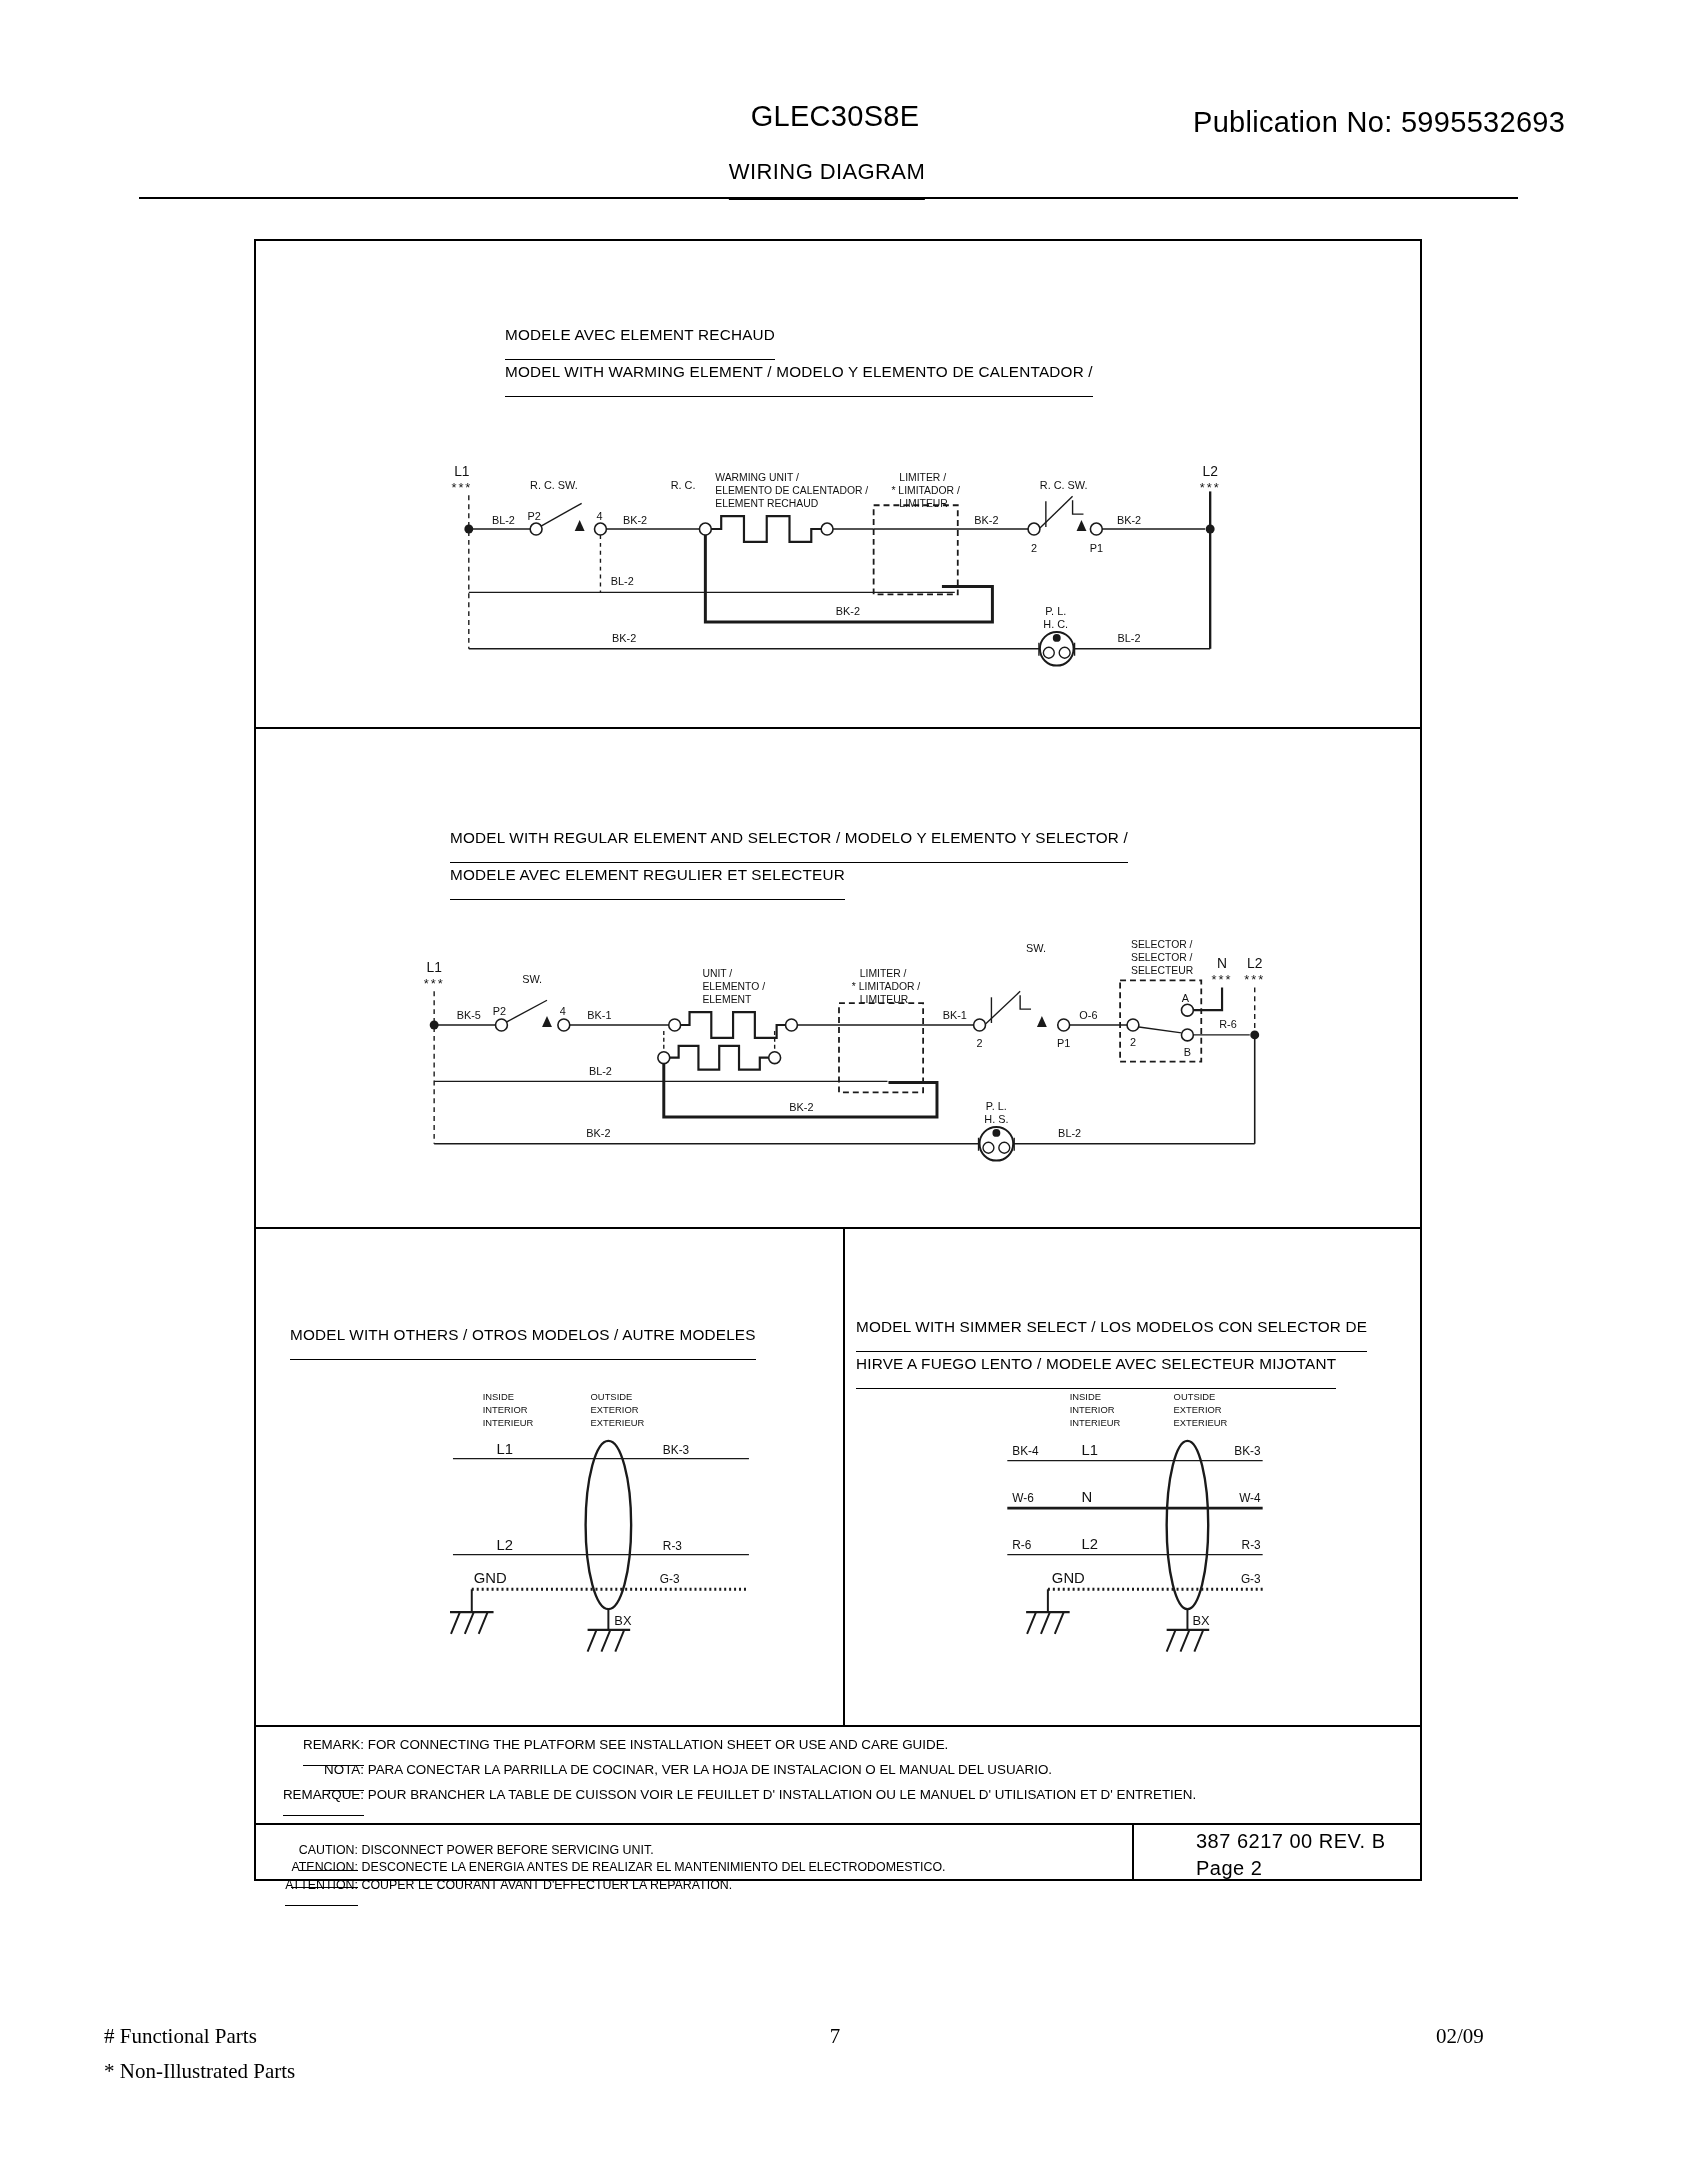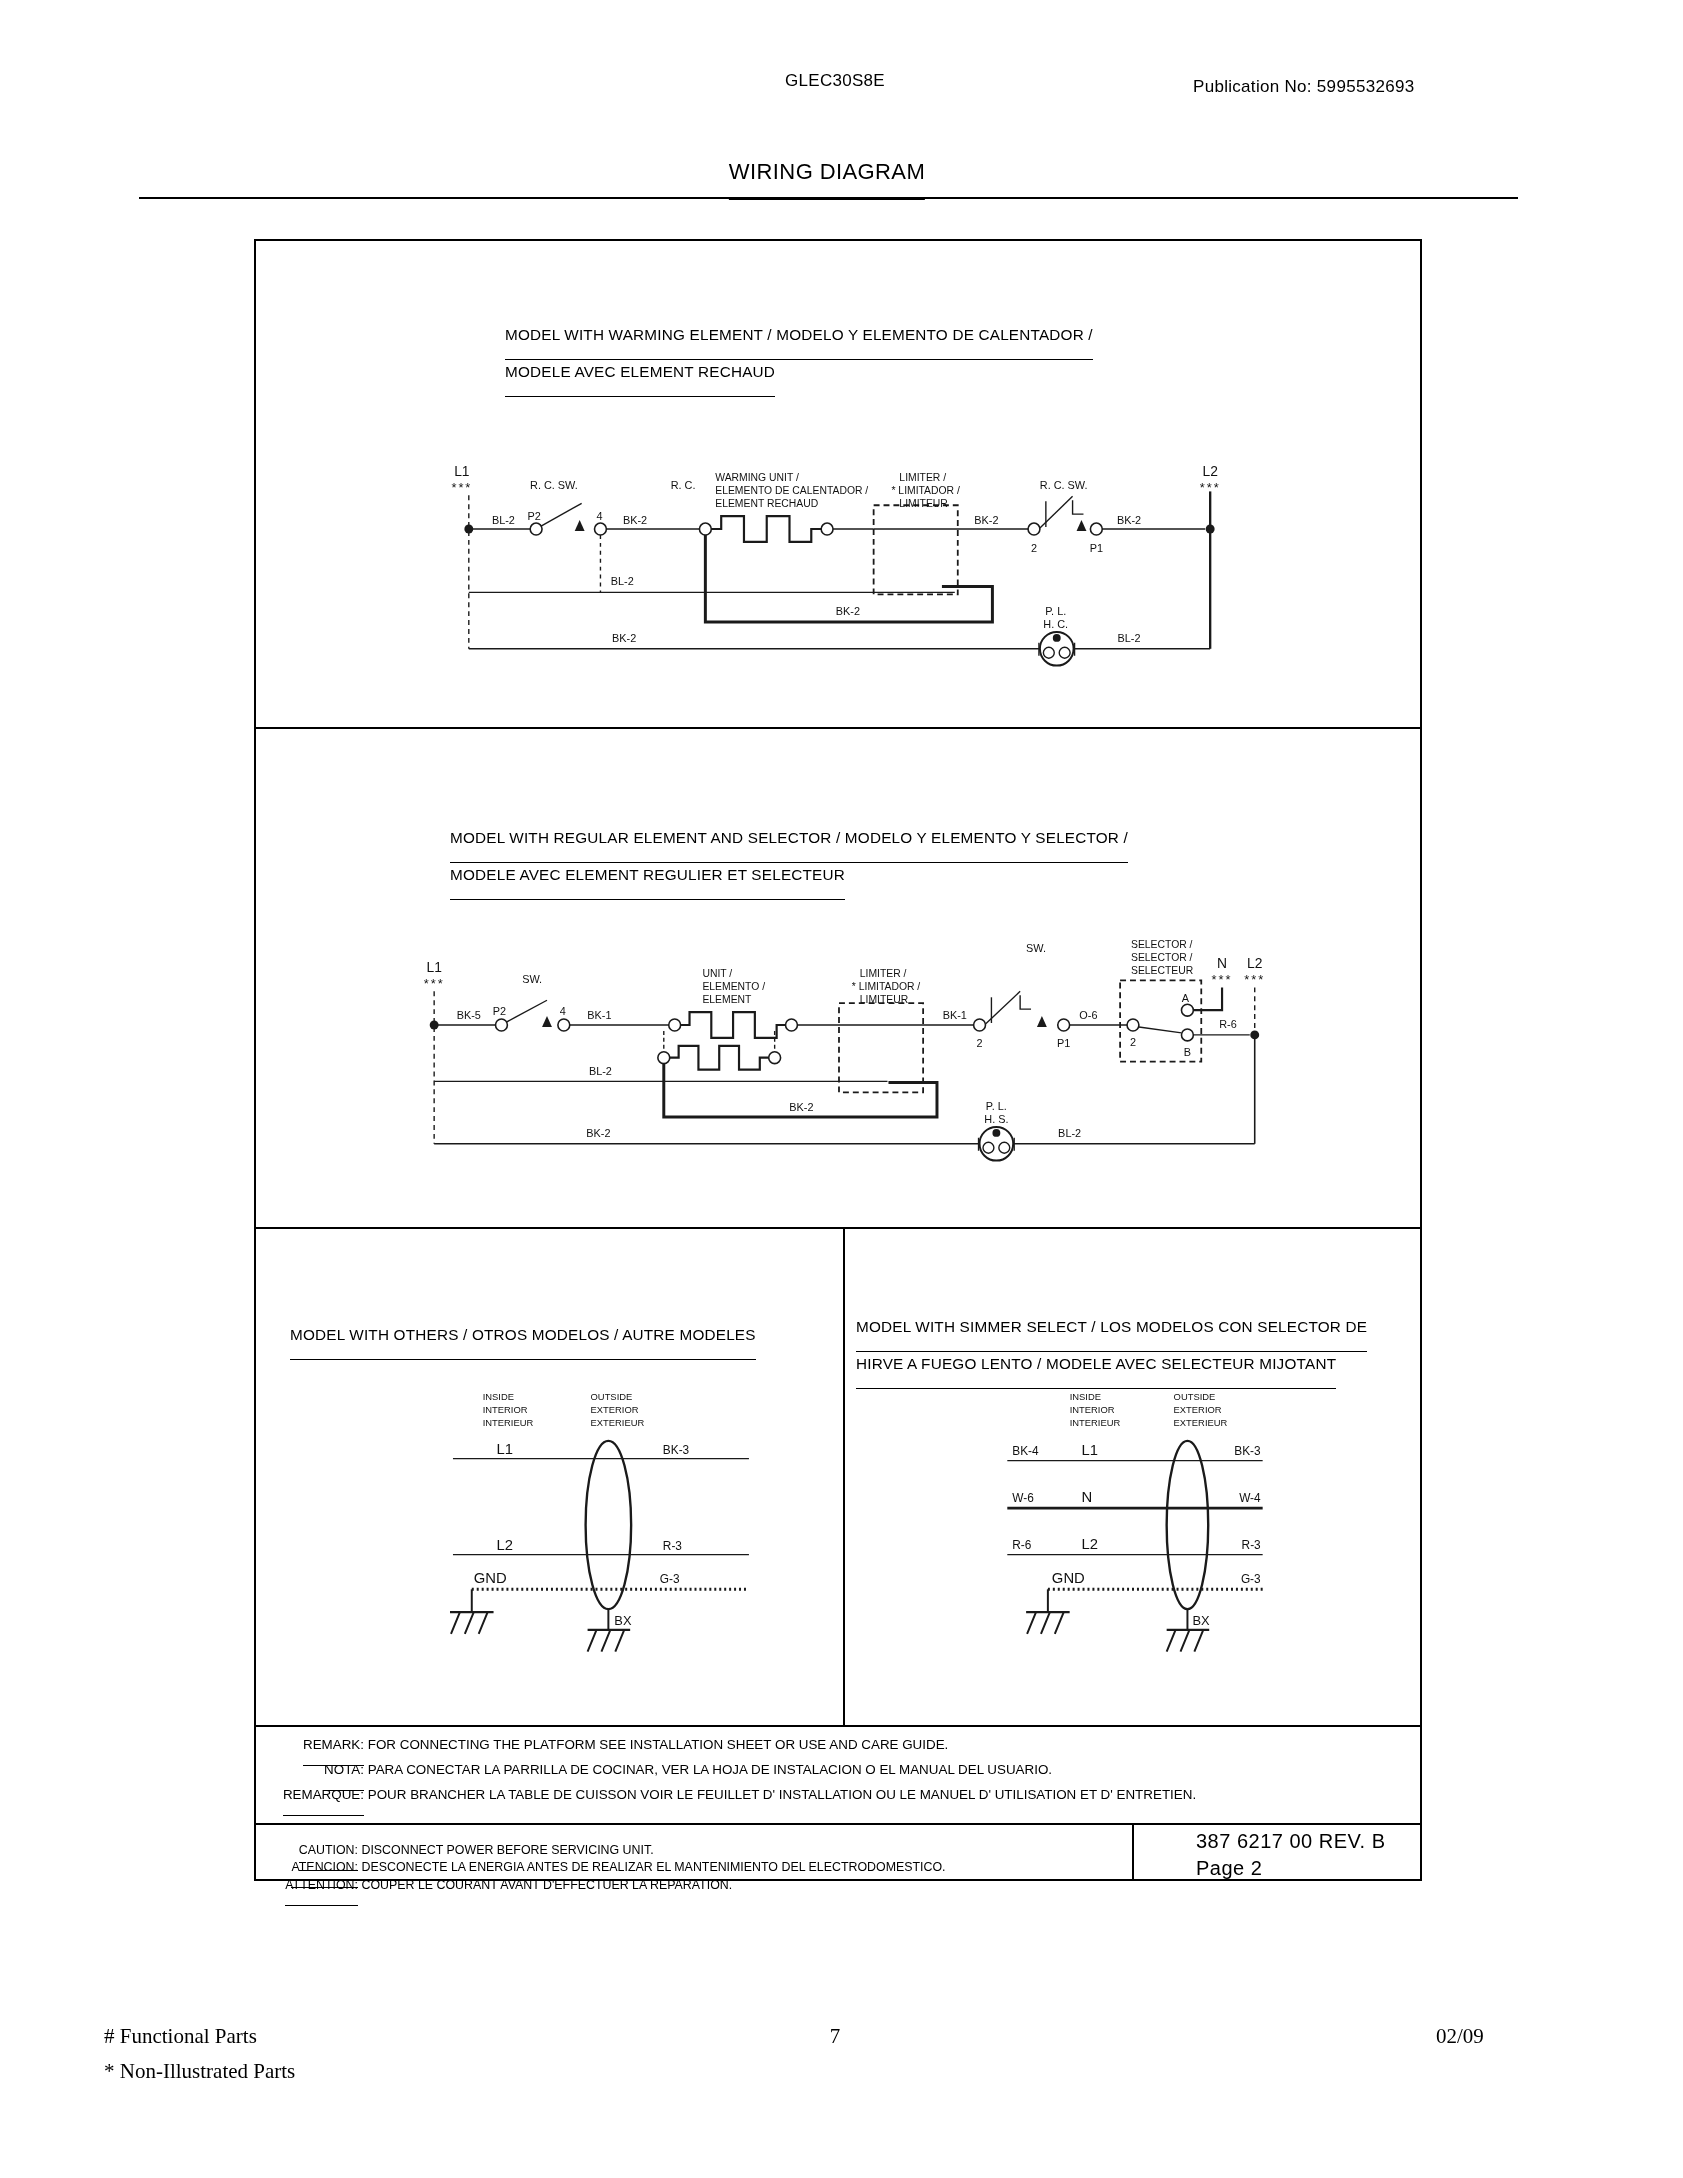--- a/index.html
+++ b/index.html
@@ -1,19 +1,19 @@
 <!DOCTYPE html>
 <html><head>
 <meta charset="utf-8">
 <style>
   html,body{margin:0;padding:0;background:#9a9a9a;}
   .page{position:relative;width:1683px;height:2178px;background:#ffffff;
         font-family:"Liberation Sans",sans-serif;color:#000;overflow:hidden;}
   .abs{position:absolute;}
-  .hdr{font-size:17px;letter-spacing:0.3px;}
+  .hdr{font-size:29px;letter-spacing:0.3px;margin-top:29px;}
   .ttl{font-size:22px;letter-spacing:0.4px;}
   .sec{font-size:15.3px;letter-spacing:0.2px;line-height:23px;white-space:nowrap;}
   .u{border-bottom:1.6px solid #000;padding-bottom:13px;display:inline-block;}
   .rule{background:#000;}
   .frame{border:2px solid #000;box-sizing:border-box;}
   .div-h{position:absolute;left:0;width:100%;height:2px;background:#000;}
   .div-v{position:absolute;width:2px;background:#000;}
   .note{font-size:13.4px;white-space:nowrap;}
   .note .lblcol{display:inline-block;width:105px;text-align:right;}
   .caut{font-size:12.4px;white-space:nowrap;margin-top:13px;}
@@ -38,22 +38,22 @@
   <div class="abs frame" style="left:254px;top:239px;width:1168px;height:1642px;">
     <div class="div-h" style="top:486px;"></div>
     <div class="div-h" style="top:986px;"></div>
     <div class="div-v" style="left:587px;top:986px;height:498px;"></div>
     <div class="div-h" style="top:1484px;"></div>
     <div class="div-h" style="top:1582px;"></div>
     <div class="div-v" style="left:876px;top:1582px;height:56px;"></div>
   </div>
 
   <div class="abs sec" style="left:505px;top:323px;">
+    <div><span class="u">MODELE AVEC ELEMENT RECHAUD</span></div>
     <div><span class="u">MODEL WITH WARMING ELEMENT  /  MODELO Y ELEMENTO DE CALENTADOR /</span></div>
-    <div><span class="u">MODELE AVEC ELEMENT RECHAUD</span></div>
   </div>
 
   <svg class="abs" style="left:254px;top:240px;" width="1168" height="485" viewBox="0 0 1180 490">
     <g stroke="#1a1a1a" fill="none" stroke-width="1.4">
       <path d="M217,258 V413" stroke-dasharray="5,4"></path>
       <path d="M217,292 H279"></path>
       <path d="M290,289 L331,266"></path>
       <path d="M356,292 H450"></path>
       <path d="M462,292 h10 v-13 h23 v26 h23 v-26 h23 v26 h22 v-13 h10" stroke-width="2.2"></path>
       <path d="M585,292 H626"></path>

